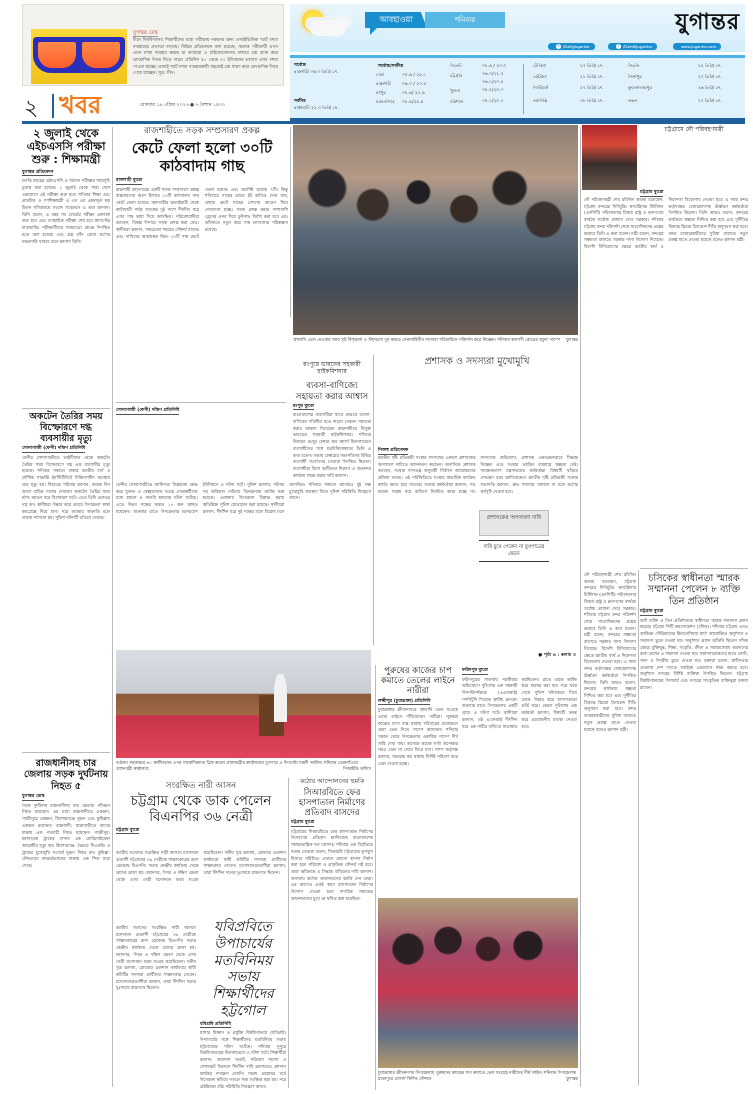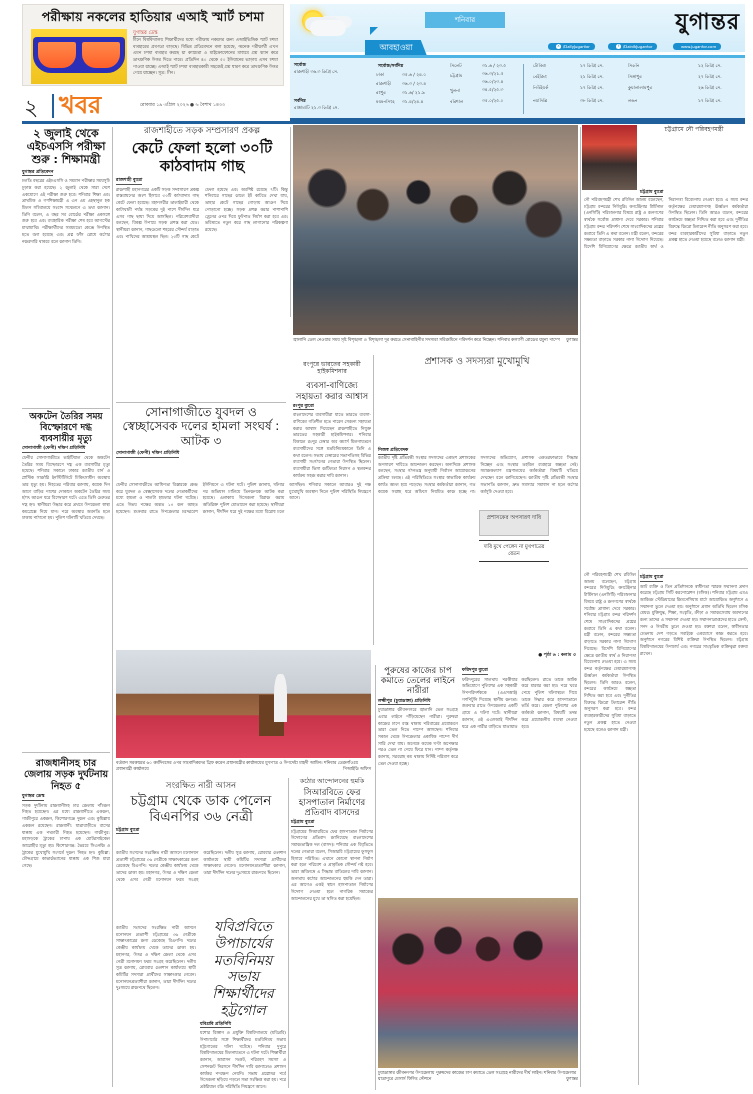--- a/index.html
+++ b/index.html
@@ -14,21 +14,21 @@
   .glasses { position: absolute; left: 2px; top: 8px; width: 92px; height: 36px; background: #2b2fb8; border-radius: 4px 4px 18px 18px; }
   .lens { position: absolute; top: 5px; width: 38px; height: 26px; background: linear-gradient(180deg,#ff8a4a,#ff5f2a); border-radius: 2px 2px 14px 14px; }
   .lens.l { left: 5px; } .lens.r { left: 49px; }
   .promo-by { position: absolute; left: 110px; top: 24px; font-size: 5px; color: #c0392b; border-bottom: 1px solid #999; }
   .promo-body { position: absolute; left: 110px; top: 32px; width: 145px; font-size: 4.3px; color: #444; line-height: 1.55; text-align: justify; }
 
   
   .weather-top { left: 290px; top: 4px; width: 455px; height: 48px; background: linear-gradient(180deg,#e9f6fd,#d3edfa); }
   .sun { position: absolute; left: 12px; top: 6px; width: 22px; height: 22px; border-radius: 50%; background: radial-gradient(circle,#ffe24a 50%,#ffb300 100%); box-shadow: 0 0 6px #ffd24a; }
   .cloud { position: absolute; left: 20px; top: 16px; width: 36px; height: 16px; background: #f5f7f9; border-radius: 10px; box-shadow: -6px -4px 0 -1px #eef2f5, 8px -6px 0 -2px #f2f5f7; }
-  .weather-tab { position: absolute; left: 75px; top: 8px; width: 62px; height: 16px; background: #1a8fd0; color: #fff; font-size: 8px; text-align: center; line-height: 16px; clip-path: polygon(0 0, 90% 0, 100% 100%, 0 100%); margin-top: 28px; }
+  .weather-tab { position: absolute; left: 75px; top: 8px; width: 62px; height: 16px; background: #1a8fd0; color: #fff; font-size: 8px; text-align: center; line-height: 16px; clip-path: polygon(0 0, 90% 0, 100% 100%, 0 100%); }
   .weather-tab-tail { position: absolute; left: 80px; top: 23px; width: 0; height: 0; border-left: 8px solid #1a8fd0; border-bottom: 8px solid transparent; }
   .day-tab { position: absolute; left: 135px; top: 8px; width: 80px; height: 16px; background: #57b8e6; color: #fff; font-size: 7px; text-align: center; line-height: 16px; }
   .masthead { position: absolute; left: 300px; top: 2px; width: 150px; text-align: right; font-size: 22px; font-weight: bold; font-family: "DejaVu Serif", serif; color: #111; letter-spacing: 1px; }
   .social { position: absolute; top: 39px; height: 7px; background: #1a8fd0; color: #fff; font-size: 3.8px; line-height: 7px; padding: 0 5px 0 8px; border-radius: 4px; }
   .social .ic { display: inline-block; width: 5px; height: 5px; border-radius: 50%; background: #fff; color: #1a8fd0; font-size: 3.5px; line-height: 5px; text-align: center; margin-right: 2px; vertical-align: middle; }
 
   .weather-table { left: 290px; top: 55px; width: 455px; height: 66px; background: #dff1fb; border-top: 3px solid #4db3e4; border-bottom: 3px solid #1f5f9b; }
   .wt-cell { position: absolute; font-size: 4.4px; color: #333; white-space: nowrap; }
   .wt-head { font-weight: bold; color: #111; }
   .wt-divider { position: absolute; left: 233px; top: 6px; width: 1px; height: 50px; background: #7aa9c8; }
@@ -71,21 +71,20 @@
       linear-gradient(180deg, #b3a07d 0%, #a24a6a 30%, #c63a52 55%, #5f6f87 80%, #b59a6e 100%); }
   .photo-side { background: linear-gradient(180deg,#b0282e 0%, #d84a3a 30%, #3a2f2d 60%, #6a5a50 100%); }
 
   .boxed-quote { position: absolute; background: #e6e6e6; border: 1px solid #bcbcbc; text-align: center; color: #333; }
   .inline-quote { position: absolute; border-top: 1px solid #333; border-bottom: 1px solid #333; text-align: center; color: #222; }
 </style>
 </head>
 <body>
 
 <div class="abs promo">
-  <div class="promo-title">পরীক্ষায় নকলের হাতিয়ার এআই স্মার্ট চশমা</div>
   <div class="promo-img">
     <div class="glasses">
       <div class="lens l"></div>
         <div class="lens r"></div>
     </div>
   </div>
   <div class="promo-by">যুগান্তর ডেস্ক</div>
   <div class="promo-body">চীনে বিশ্ববিদ্যালয় শিক্ষার্থীদের মধ্যে পরীক্ষায় নকলের জন্য এআইভিত্তিক স্মার্ট চশমা ব্যবহারের প্রবণতা বাড়ছে। বিভিন্ন প্রতিবেদনে বলা হয়েছে, অনেক পরীক্ষার্থী এখন এমন চশমা ব্যবহার করছে যা ক্যামেরা ও মাইক্রোফোনের মাধ্যমে প্রশ্ন স্ক্যান করে তাৎক্ষণিক উত্তর দিতে পারে। প্রতিদিন ৪০ থেকে ৫০ ইউয়ানের ভাড়ায় এসব চশমা পাওয়া যাচ্ছে। এআই স্মার্ট চশমা ব্যবহারকারী সহজেই প্রশ্ন ধারণ করে তাৎক্ষণিক উত্তর পেয়ে যাচ্ছেন। সূত্র: চীন।</div>
 </div>
 
@@ -182,21 +181,20 @@
 <div class="vrule" style="left:290px; top:127px; height:190px;"></div>
 
 <div class="photo photo-crowd" style="left:293px; top:125px; width:285px; height:210px;"></div>
 <div class="abs caption" style="left:293px; top:337px; width:285px;">
   <span>জ্বালানি তেল নেওয়ার সময় সৃষ্ট বিশৃঙ্খলা ও বিশৃঙ্খলা দূর করতে সেনাবাহিনীর সদস্যরা সরিজমিনে পরিদর্শন করে নিচ্ছেন। শনিবার কল্যাণী রোডের যমুনা পাম্পে</span>
   <span style="float:right;">যুগান্তর</span>
 </div>
 
 <div class="hrule" style="left:116px; top:402px; width:170px;"></div>
 <div class="abs" style="left:116px; top:405px; width:170px;">
-  <div class="hl" style="font-size:12px; font-weight:normal;">সোনাগাজীতে যুবদল ও স্বেচ্ছাসেবক দলের হামলা সংঘর্ষ : আটক ৩</div>
   <div class="byline">সোনাগাজী (ফেনী) দক্ষিণ প্রতিনিধি</div>
 </div>
 <div class="abs body" style="left:116px; top:482px; width:255px; column-count:3; column-gap:5px; height:165px; overflow:hidden;">ফেনীর সোনাগাজীতে আধিপত্য বিস্তারকে কেন্দ্র করে যুবদল ও স্বেচ্ছাসেবক দলের নেতাকর্মীদের মধ্যে হামলা ও পালটা হামলার ঘটনা ঘটেছে। এতে উভয় পক্ষের অন্তত ১০ জন আহত হয়েছেন। শুক্রবার রাতে উপজেলার চরদরবেশ ইউনিয়নে এ ঘটনা ঘটে। পুলিশ জানায়, ঘটনার পর অভিযান চালিয়ে তিনজনকে আটক করা হয়েছে। এলাকায় উত্তেজনা বিরাজ করায় অতিরিক্ত পুলিশ মোতায়েন করা হয়েছে। স্থানীয়রা জানান, দীর্ঘদিন ধরে দুই পক্ষের মধ্যে বিরোধ চলে আসছিল। শনিবার সকালে আবারও দুই পক্ষ মুখোমুখি অবস্থান নিলে পুলিশ পরিস্থিতি নিয়ন্ত্রণে আনে।</div>
 
 <div class="abs" style="left:293px; top:360px; width:78px;">
   <div class="kicker" style="font-size:6px;">রংপুরে ভারতের সহকারী হাইকমিশনার</div>
   <div class="hl" style="font-size:8.5px; font-weight:normal; margin-top:6px;">ব্যবসা-বাণিজ্যে সহায়তা করার আশ্বাস</div>
   <div class="byline">রংপুর ব্যুরো</div>
   <div class="body" style="height:180px; overflow:hidden;">বাংলাদেশের ব্যবসায়ীরা যাতে ভারতে ব্যবসা-বাণিজ্যে গতিশীল হতে পারেন সেজন্য সহায়তা করার আশ্বাস দিয়েছেন রাজশাহীতে নিযুক্ত ভারতের সহকারী হাইকমিশনার। শনিবার বিকালে রংপুর চেম্বার অব কমার্স মিলনায়তনে ব্যবসায়ীদের সঙ্গে মতবিনিময়কালে তিনি এ কথা বলেন। সভায় চেম্বারের সভাপতিসহ বিভিন্ন ব্যবসায়ী সংগঠনের নেতারা উপস্থিত ছিলেন। ব্যবসায়ীরা ভিসা জটিলতা নিরসন ও স্থলবন্দর কার্যক্রম সহজ করার দাবি জানান।</div>
 </div>
@@ -267,17 +265,18 @@
 <div class="abs" style="left:640px; top:125px; width:108px;">
   <div class="kicker" style="font-size:6px;">চট্টগ্রামে নৌ পরিবহণমন্ত্রী</div>
 </div>
 <div class="abs" style="left:640px; top:187px; width:108px;">
   <div class="byline">চট্টগ্রাম ব্যুরো</div>
 </div>
 <div class="abs body" style="left:584px; top:197px; width:164px; column-count:2; column-gap:5px; height:370px; overflow:hidden;">নৌ পরিবহণমন্ত্রী শেখ রবিউল আলম বলেছেন, চট্টগ্রাম বন্দরের নিউমুরিং কনটেইনার টার্মিনাল (এনসিটি) পরিচালনার বিষয়ে রাষ্ট্র ও জনগণের স্বার্থকে সর্বোচ্চ প্রাধান্য দেবে সরকার। শনিবার চট্টগ্রাম বন্দর পরিদর্শন শেষে সাংবাদিকদের প্রশ্নের জবাবে তিনি এ কথা বলেন। মন্ত্রী বলেন, বন্দরের সক্ষমতা বাড়াতে সরকার নানা উদ্যোগ নিয়েছে। বিদেশি বিনিয়োগের ক্ষেত্রে জাতীয় স্বার্থ ও নিরাপত্তা বিবেচনায় নেওয়া হবে। এ সময় বন্দর কর্তৃপক্ষের চেয়ারম্যানসহ ঊর্ধ্বতন কর্মকর্তারা উপস্থিত ছিলেন। তিনি আরও বলেন, বন্দরের কার্যক্রমে স্বচ্ছতা নিশ্চিত করা হবে এবং দুর্নীতির বিরুদ্ধে জিরো টলারেন্স নীতি অনুসরণ করা হবে। বন্দর ব্যবহারকারীদের সুবিধা বাড়াতে নতুন প্রকল্প হাতে নেওয়া হয়েছে বলেও জানান মন্ত্রী।</div>
 
 <div class="hrule" style="left:640px; top:568px; width:108px;"></div>
 <div class="abs" style="left:640px; top:572px; width:108px;">
+  <div class="hl" style="font-size:9.5px; font-weight:normal;">চসিকের স্বাধীনতা স্মারক সম্মাননা পেলেন ৮ ব্যক্তি তিন প্রতিষ্ঠান</div>
   <div class="byline">চট্টগ্রাম ব্যুরো</div>
   <div class="body" style="height:440px; overflow:hidden;">আট ব্যক্তি ও তিন প্রতিষ্ঠানকে স্বাধীনতা স্মারক সম্মাননা প্রদান করেছে চট্টগ্রাম সিটি করপোরেশন (চসিক)। শনিবার চট্টগ্রাম এমএ আজিজ স্টেডিয়ামের জিমনেসিয়াম মাঠে আয়োজিত অনুষ্ঠানে এ সম্মাননা তুলে দেওয়া হয়। অনুষ্ঠানে প্রধান অতিথি ছিলেন চসিক মেয়র। মুক্তিযুদ্ধ, শিক্ষা, সংস্কৃতি, ক্রীড়া ও সমাজসেবায় অবদানের জন্য তাদের এ সম্মাননা দেওয়া হয়। সম্মাননাপ্রাপ্তদের হাতে ক্রেস্ট, সনদ ও উত্তরীয় তুলে দেওয়া হয়। বক্তারা বলেন, স্বাধীনতার চেতনায় দেশ গড়তে সবাইকে একযোগে কাজ করতে হবে। অনুষ্ঠানে নগরের বিশিষ্ট ব্যক্তিরা উপস্থিত ছিলেন। চট্টগ্রাম বিশ্ববিদ্যালয়ের উপাচার্য এবং নগরের সাংস্কৃতিক ব্যক্তিত্বরা বক্তব্য রাখেন।</div>
 </div>
 <div class="abs body" style="left:584px; top:572px; width:52px; height:515px; overflow:hidden;">নৌ পরিবহণমন্ত্রী শেখ রবিউল আলম বলেছেন, চট্টগ্রাম বন্দরের নিউমুরিং কনটেইনার টার্মিনাল (এনসিটি) পরিচালনার বিষয়ে রাষ্ট্র ও জনগণের স্বার্থকে সর্বোচ্চ প্রাধান্য দেবে সরকার। শনিবার চট্টগ্রাম বন্দর পরিদর্শন শেষে সাংবাদিকদের প্রশ্নের জবাবে তিনি এ কথা বলেন। মন্ত্রী বলেন, বন্দরের সক্ষমতা বাড়াতে সরকার নানা উদ্যোগ নিয়েছে। বিদেশি বিনিয়োগের ক্ষেত্রে জাতীয় স্বার্থ ও নিরাপত্তা বিবেচনায় নেওয়া হবে। এ সময় বন্দর কর্তৃপক্ষের চেয়ারম্যানসহ ঊর্ধ্বতন কর্মকর্তারা উপস্থিত ছিলেন। তিনি আরও বলেন, বন্দরের কার্যক্রমে স্বচ্ছতা নিশ্চিত করা হবে এবং দুর্নীতির বিরুদ্ধে জিরো টলারেন্স নীতি অনুসরণ করা হবে। বন্দর ব্যবহারকারীদের সুবিধা বাড়াতে নতুন প্রকল্প হাতে নেওয়া হয়েছে বলেও জানান মন্ত্রী।</div>
 <div class="vrule" style="left:638px; top:570px; height:515px;"></div>
 
 </body></html>

